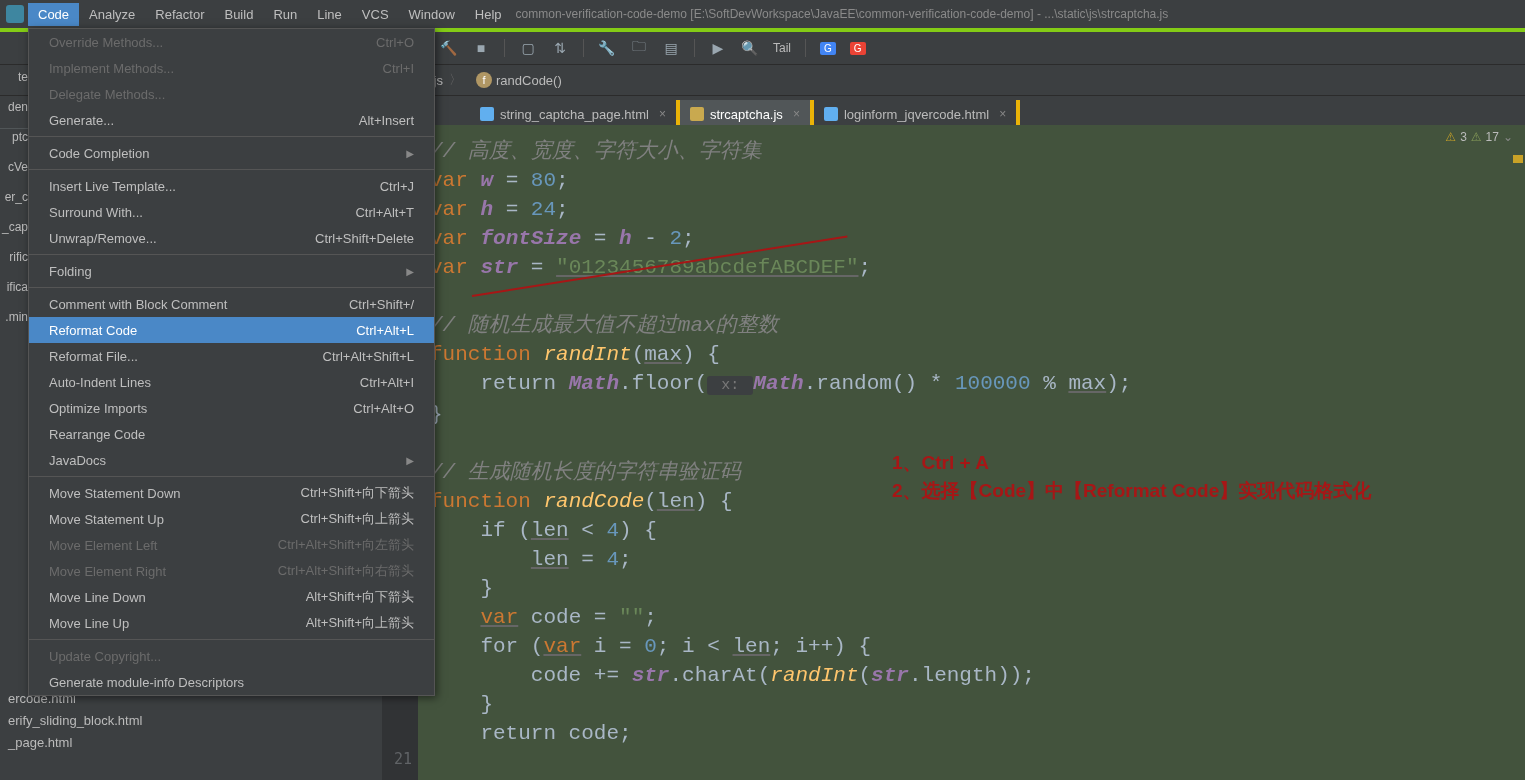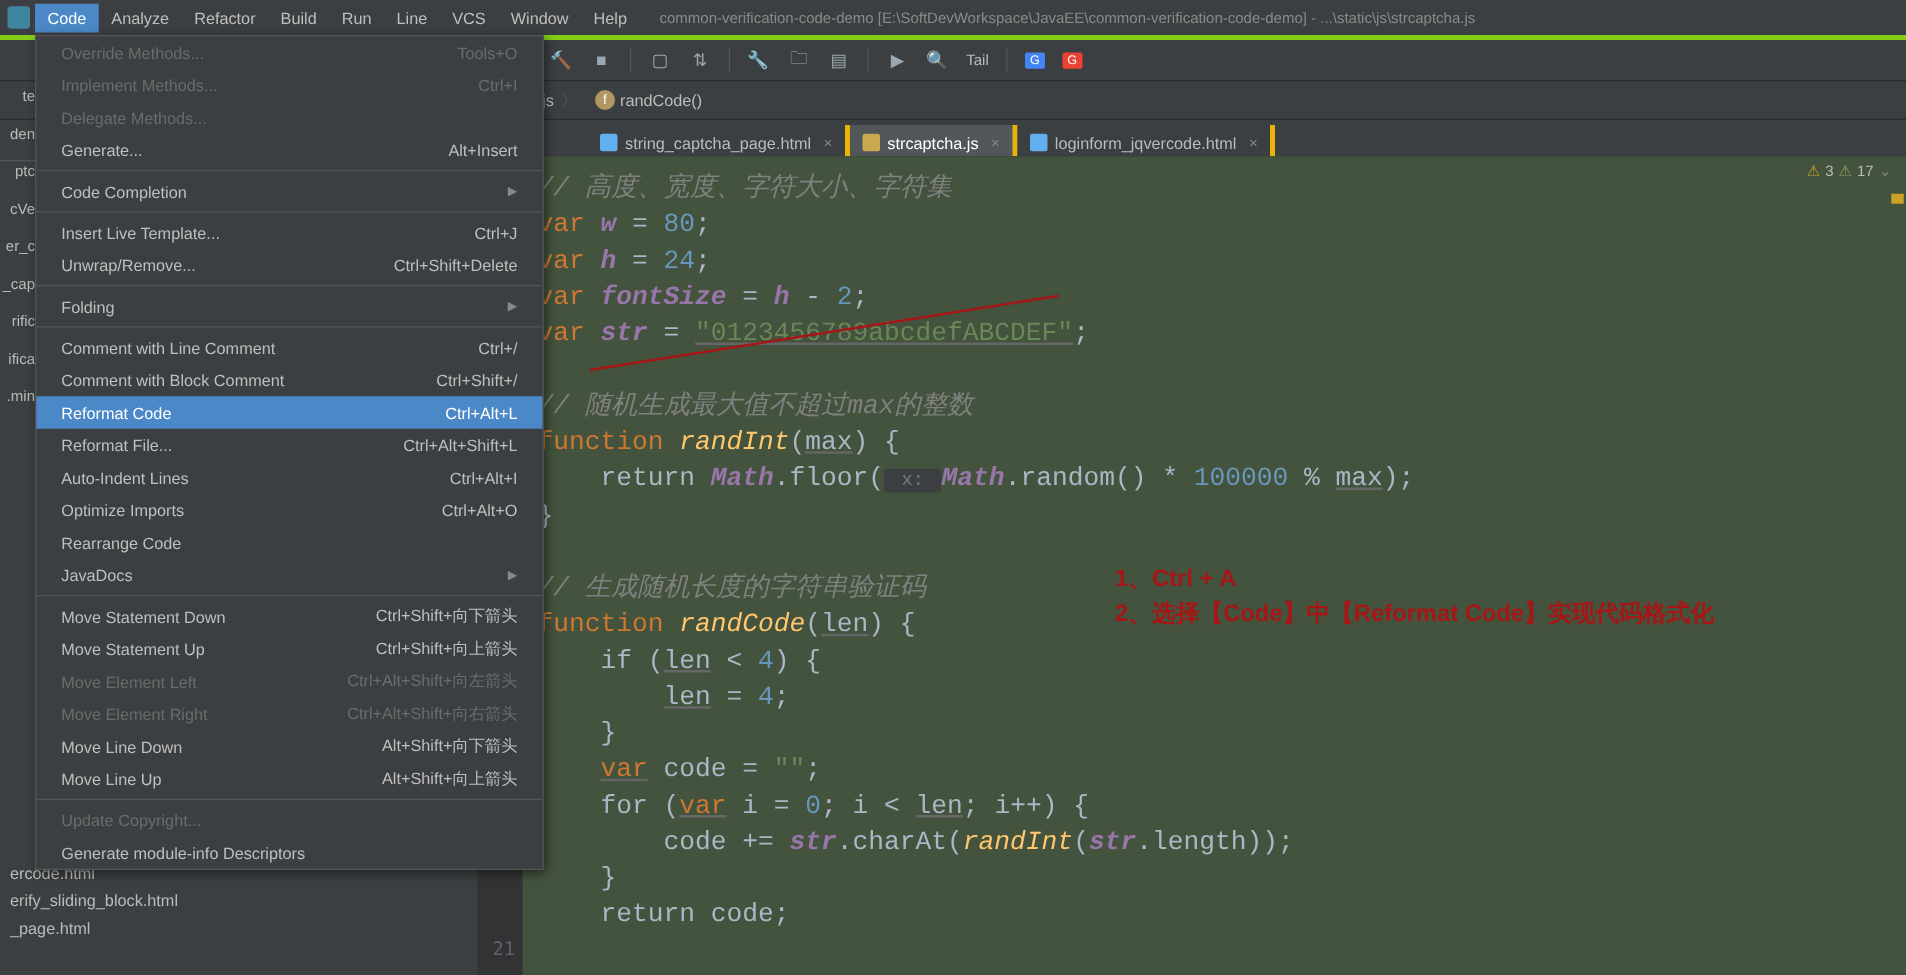--- a/index.html
+++ b/index.html
@@ -1,20 +1,20 @@
 <!DOCTYPE html>
 <html><head>
 <meta charset="utf-8">
 <style>
   html,body{margin:0;padding:0;width:1525px;height:780px;background:#3c3f41;font-family:"Segoe UI",Arial,sans-serif;font-size:13px;color:#bbbbbb;overflow:hidden}
   .menubar{height:28px;background:#3c3f41;display:flex;align-items:center;padding-left:28px;border-bottom:4px solid #84cc16;white-space:nowrap}
   .app-icon{position:absolute;left:6px;top:5px;width:18px;height:18px;background:#3e86a0;border-radius:3px}
   .menubar .mitem{padding:4px 10px;color:#bfbfbf;cursor:default}
   .menubar .mitem.active{background:#4a88c7;color:#fff}
-  .menubar .title{margin-left:16px;color:#8a8a8a;font-size:12px}
+  .menubar .title{margin-left:4px;color:#8a8a8a;font-size:12px}
   .toolbar{height:32px;background:#3c3f41;border-bottom:1px solid #2b2b2b;display:flex;align-items:center;padding-left:440px;gap:14px;color:#9aa7b0}
   .toolbar .icon{width:18px;height:18px;display:inline-flex;align-items:center;justify-content:center;font-size:14px;color:#9aa7b0}
   .toolbar .sep{width:1px;height:18px;background:#555}
   .stop-icon{color:#e06c75}
   .tail-label{color:#bbb;font-size:12px}
   .g1{background:#4285f4;color:#fff;font-size:10px;padding:1px 4px;border-radius:2px}
   .g2{background:#ea4335;color:#fff;font-size:10px;padding:1px 4px;border-radius:2px}
   .breadcrumb{height:30px;background:#3c3f41;display:flex;align-items:center;padding-left:430px;color:#bbbbbb;font-size:13px;border-bottom:1px solid #2b2b2b}
   .breadcrumb .f-badge{display:inline-flex;align-items:center;justify-content:center;width:16px;height:16px;background:#b09764;color:#fff;border-radius:8px;font-size:11px;margin:0 4px 0 8px}
   .tabbar{height:32px;background:#3c3f41;display:flex;align-items:flex-end;padding-left:430px;border-bottom:1px solid #515658}
@@ -111,21 +111,21 @@
   <div class="tab">
     <span class="ficn"></span>
     <span>loginform_jqvercode.html</span>
     <span class="close">×</span>
   </div>
 </div>
 
 <div class="dropdown" id="dropdown">
     <div class="row disabled">
       <span>Override Methods...</span>
-      <span>Tools+O</span>
+      <span>Ctrl+O</span>
     </div>
     <div class="row disabled">
       <span>Implement Methods...</span>
       <span>Ctrl+I</span>
     </div>
     <div class="row disabled">
       <span>Delegate Methods...</span>
       <span></span>
     </div>
     <div class="row">
@@ -136,33 +136,33 @@
     <div class="row">
       <span>Code Completion</span>
       <span class="arrow">▶</span>
     </div>
     <div class="sep-row"></div>
     <div class="row">
       <span>Insert Live Template...</span>
       <span>Ctrl+J</span>
     </div>
     <div class="row">
+      <span>Surround With...</span>
+      <span>Ctrl+Alt+T</span>
+    </div>
+    <div class="row">
       <span>Unwrap/Remove...</span>
       <span>Ctrl+Shift+Delete</span>
     </div>
     <div class="sep-row"></div>
     <div class="row">
       <span>Folding</span>
       <span class="arrow">▶</span>
     </div>
     <div class="sep-row"></div>
-    <div class="row">
-      <span>Comment with Line Comment</span>
-      <span>Ctrl+/</span>
-    </div>
     <div class="row">
       <span>Comment with Block Comment</span>
       <span>Ctrl+Shift+/</span>
     </div>
     <div class="row highlight">
       <span>Reformat Code</span>
       <span>Ctrl+Alt+L</span>
     </div>
     <div class="row">
       <span>Reformat File...</span>

